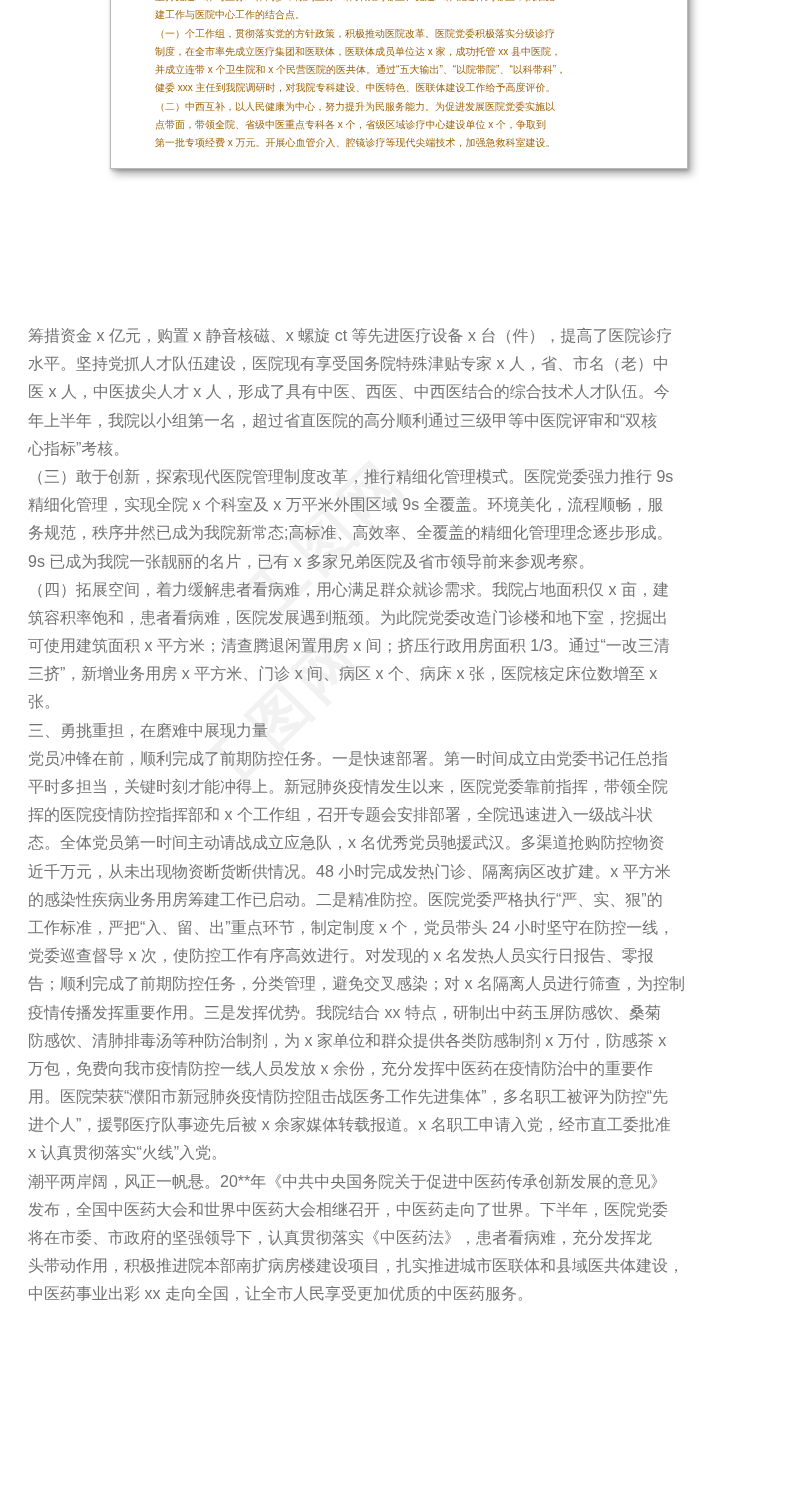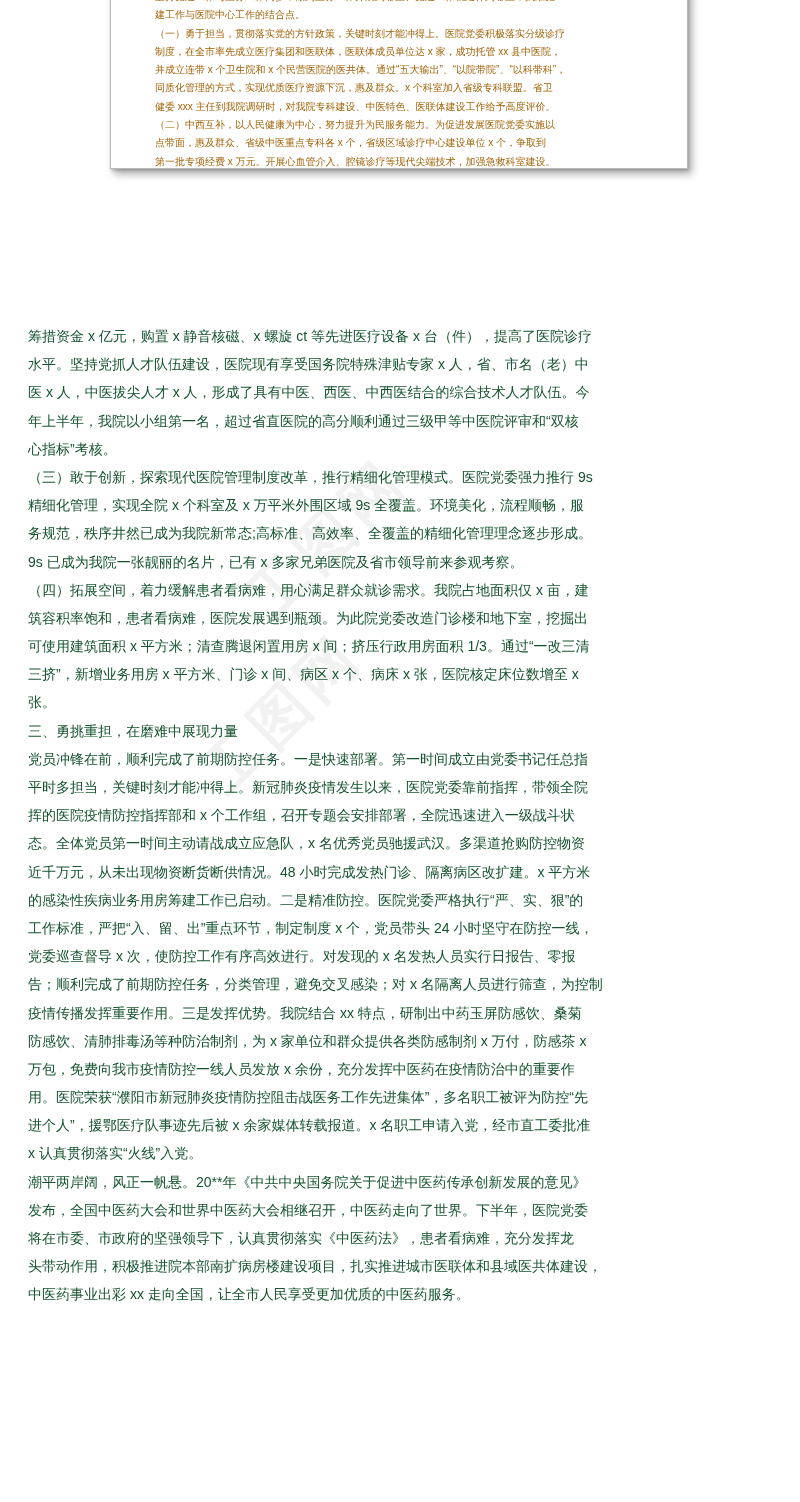--- a/index.html
+++ b/index.html
@@ -26,45 +26,44 @@
     box-shadow:4px 5px 8px rgba(0,0,0,0.32), 1px 2px 3px rgba(0,0,0,0.18);
     padding:0 38px 0 44px; overflow:hidden; z-index:2;
   }
   .thumb-line {
     height:18.3px; line-height:18.3px; font-size:10px;
     color:#a16207; white-space:nowrap; overflow:hidden;
   }
   
   .body-text { position:absolute; left:28px; top:322px; width:744px; z-index:1; }
   .body-line {
-    height:28.2px; line-height:28.2px; font-size:14px;
-    color:#14532d; white-space:nowrap;
+    height:28.2px; line-height:28.2px; font-size:16px;
+    color:#737373; white-space:nowrap;
   }
 </style>
 </head>
 <body>
 
 <div class="page">
 
   <div class="watermark-layer">
     <span class="wm wm-1">工图网</span>
     <span class="wm wm-2">工图网</span>
   </div>
 
   <div class="thumb-card">
     <div class="thumb-text">
         <div class="thumb-line">坚持党建工作与业务工作同步，做到业务工作开展到哪里、党建工作就延伸到哪里，找准党</div>
         <div class="thumb-line">建工作与医院中心工作的结合点。</div>
-        <div class="thumb-line">（一）勇于担当，贯彻落实党的方针政策，关键时刻才能冲得上。医院党委积极落实分级诊疗</div>
+        <div class="thumb-line">（一）个工作组，贯彻落实党的方针政策，积极推动医院改革。医院党委积极落实分级诊疗</div>
         <div class="thumb-line">制度，在全市率先成立医疗集团和医联体，医联体成员单位达 x 家，成功托管 xx 县中医院，</div>
         <div class="thumb-line">并成立连带 x 个卫生院和 x 个民营医院的医共体。通过“五大输出”、“以院带院”、“以科带科”，</div>
-        <div class="thumb-line">同质化管理的方式，实现优质医疗资源下沉，惠及群众。x 个科室加入省级专科联盟。省卫</div>
         <div class="thumb-line">健委 xxx 主任到我院调研时，对我院专科建设、中医特色、医联体建设工作给予高度评价。</div>
         <div class="thumb-line">（二）中西互补，以人民健康为中心，努力提升为民服务能力。为促进发展医院党委实施以</div>
-        <div class="thumb-line">点带面，惠及群众、省级中医重点专科各 x 个，省级区域诊疗中心建设单位 x 个，争取到</div>
+        <div class="thumb-line">点带面，带领全院、省级中医重点专科各 x 个，省级区域诊疗中心建设单位 x 个，争取到</div>
         <div class="thumb-line">第一批专项经费 x 万元。开展心血管介入、腔镜诊疗等现代尖端技术，加强急救科室建设。</div>
       </div>
   </div>
 
   <div class="body-text">
     <div>
         <div class="body-line">筹措资金 x 亿元，购置 x 静音核磁、x 螺旋 ct 等先进医疗设备 x 台（件），提高了医院诊疗</div>
         <div class="body-line">水平。坚持党抓人才队伍建设，医院现有享受国务院特殊津贴专家 x 人，省、市名（老）中</div>
         <div class="body-line">医 x 人，中医拔尖人才 x 人，形成了具有中医、西医、中西医结合的综合技术人才队伍。今</div>
         <div class="body-line">年上半年，我院以小组第一名，超过省直医院的高分顺利通过三级甲等中医院评审和“双核</div>

